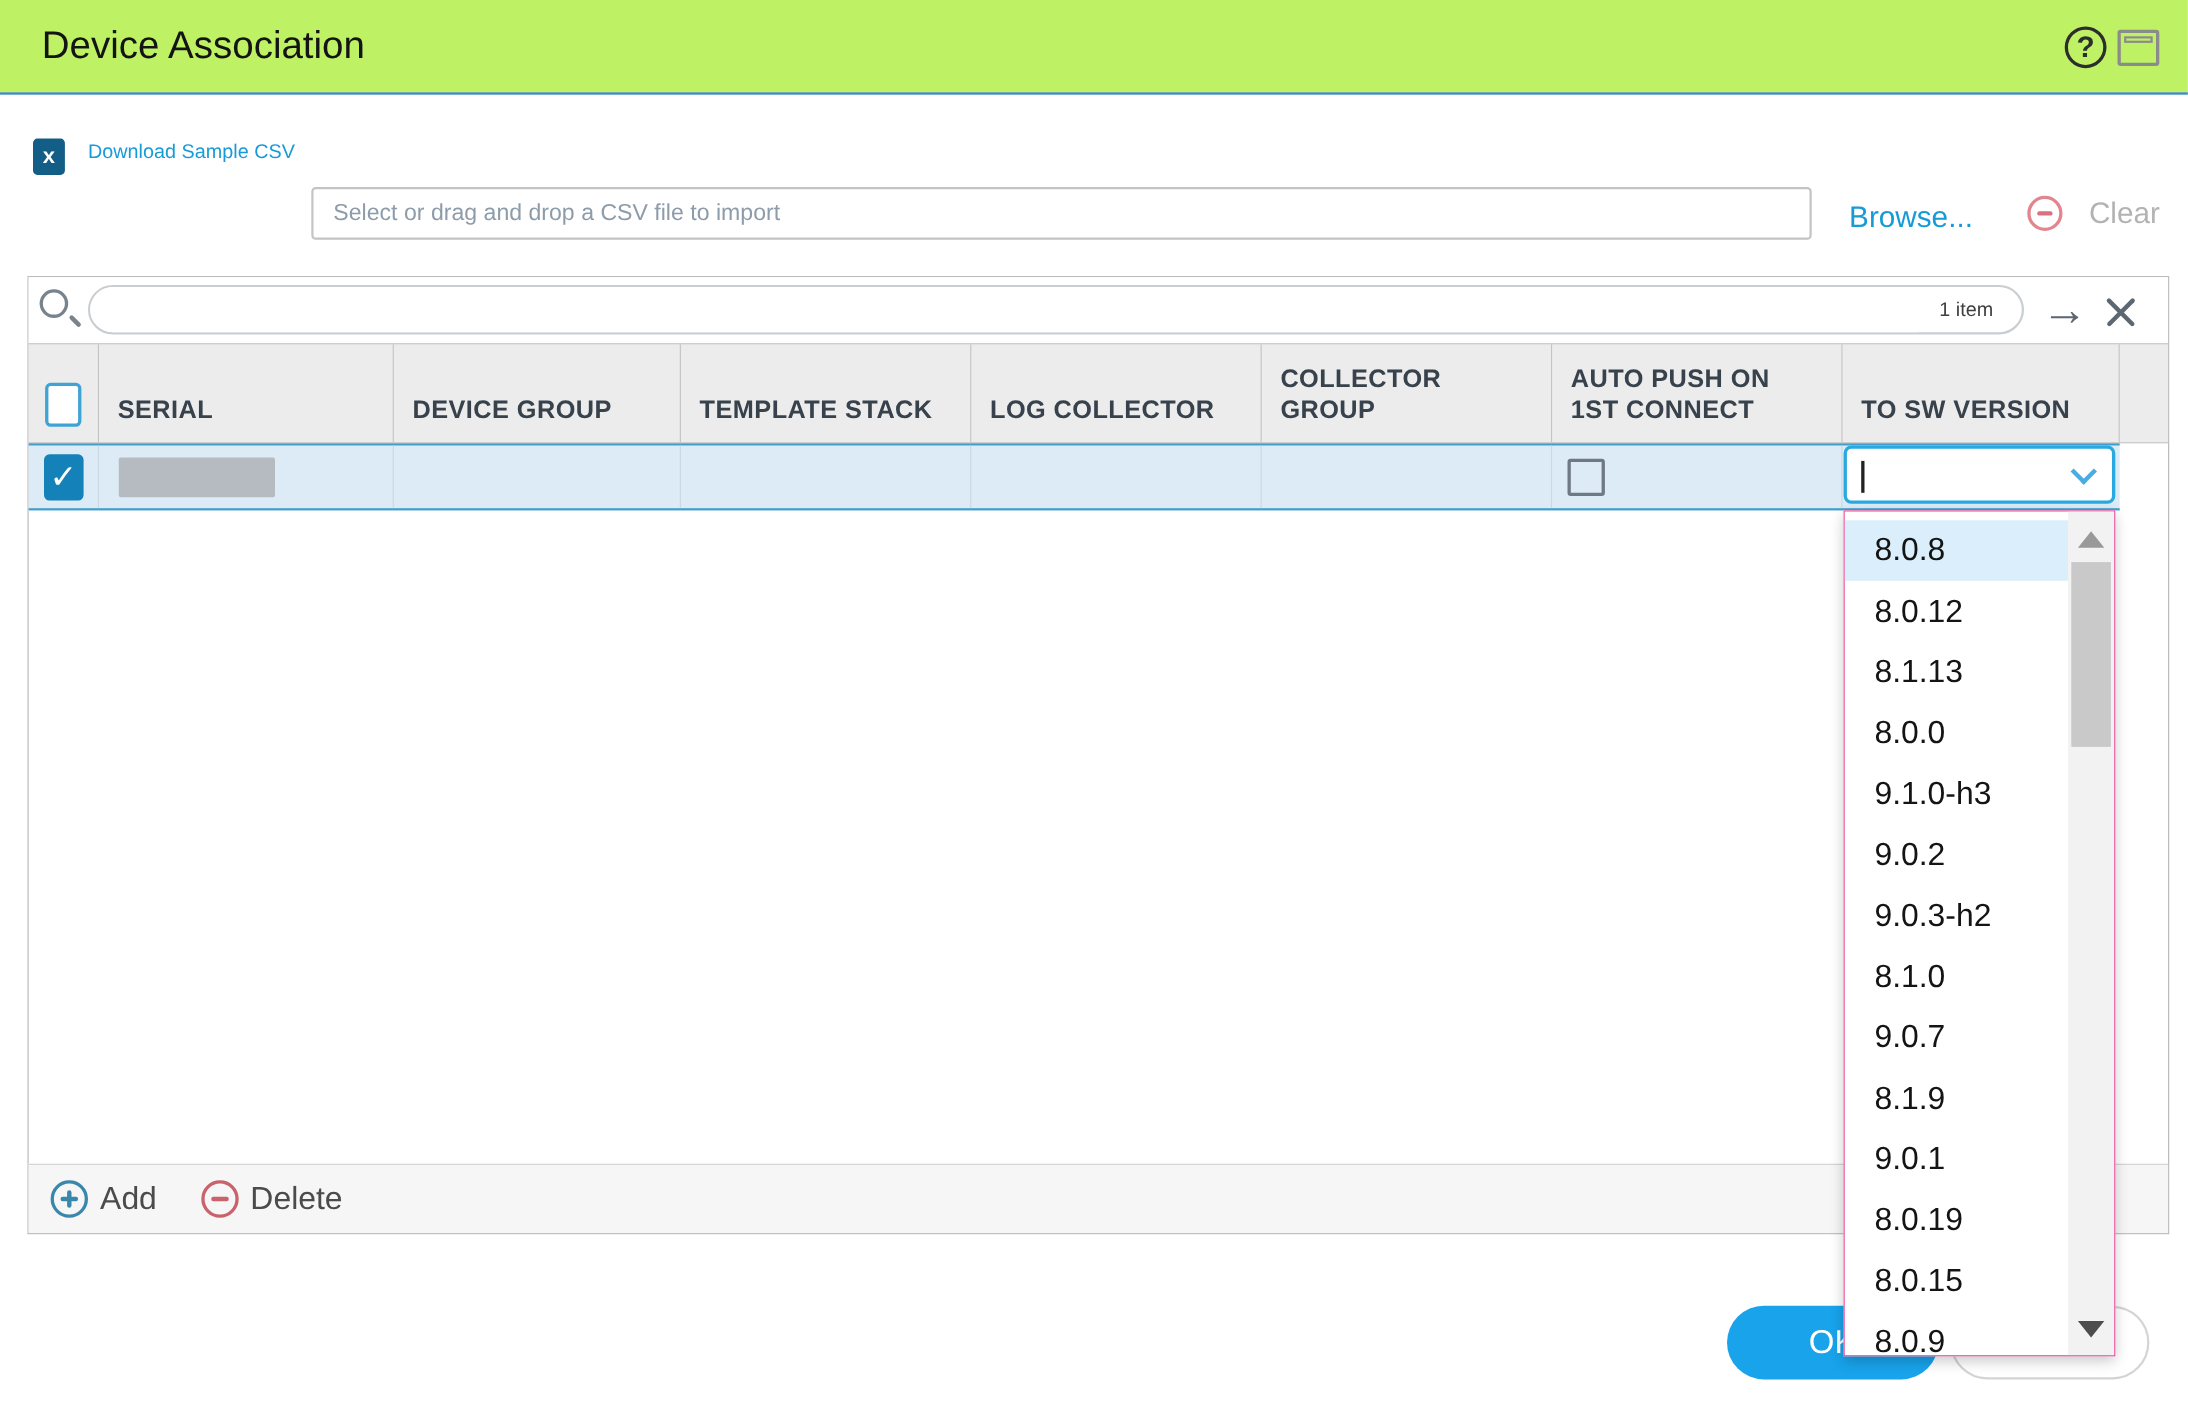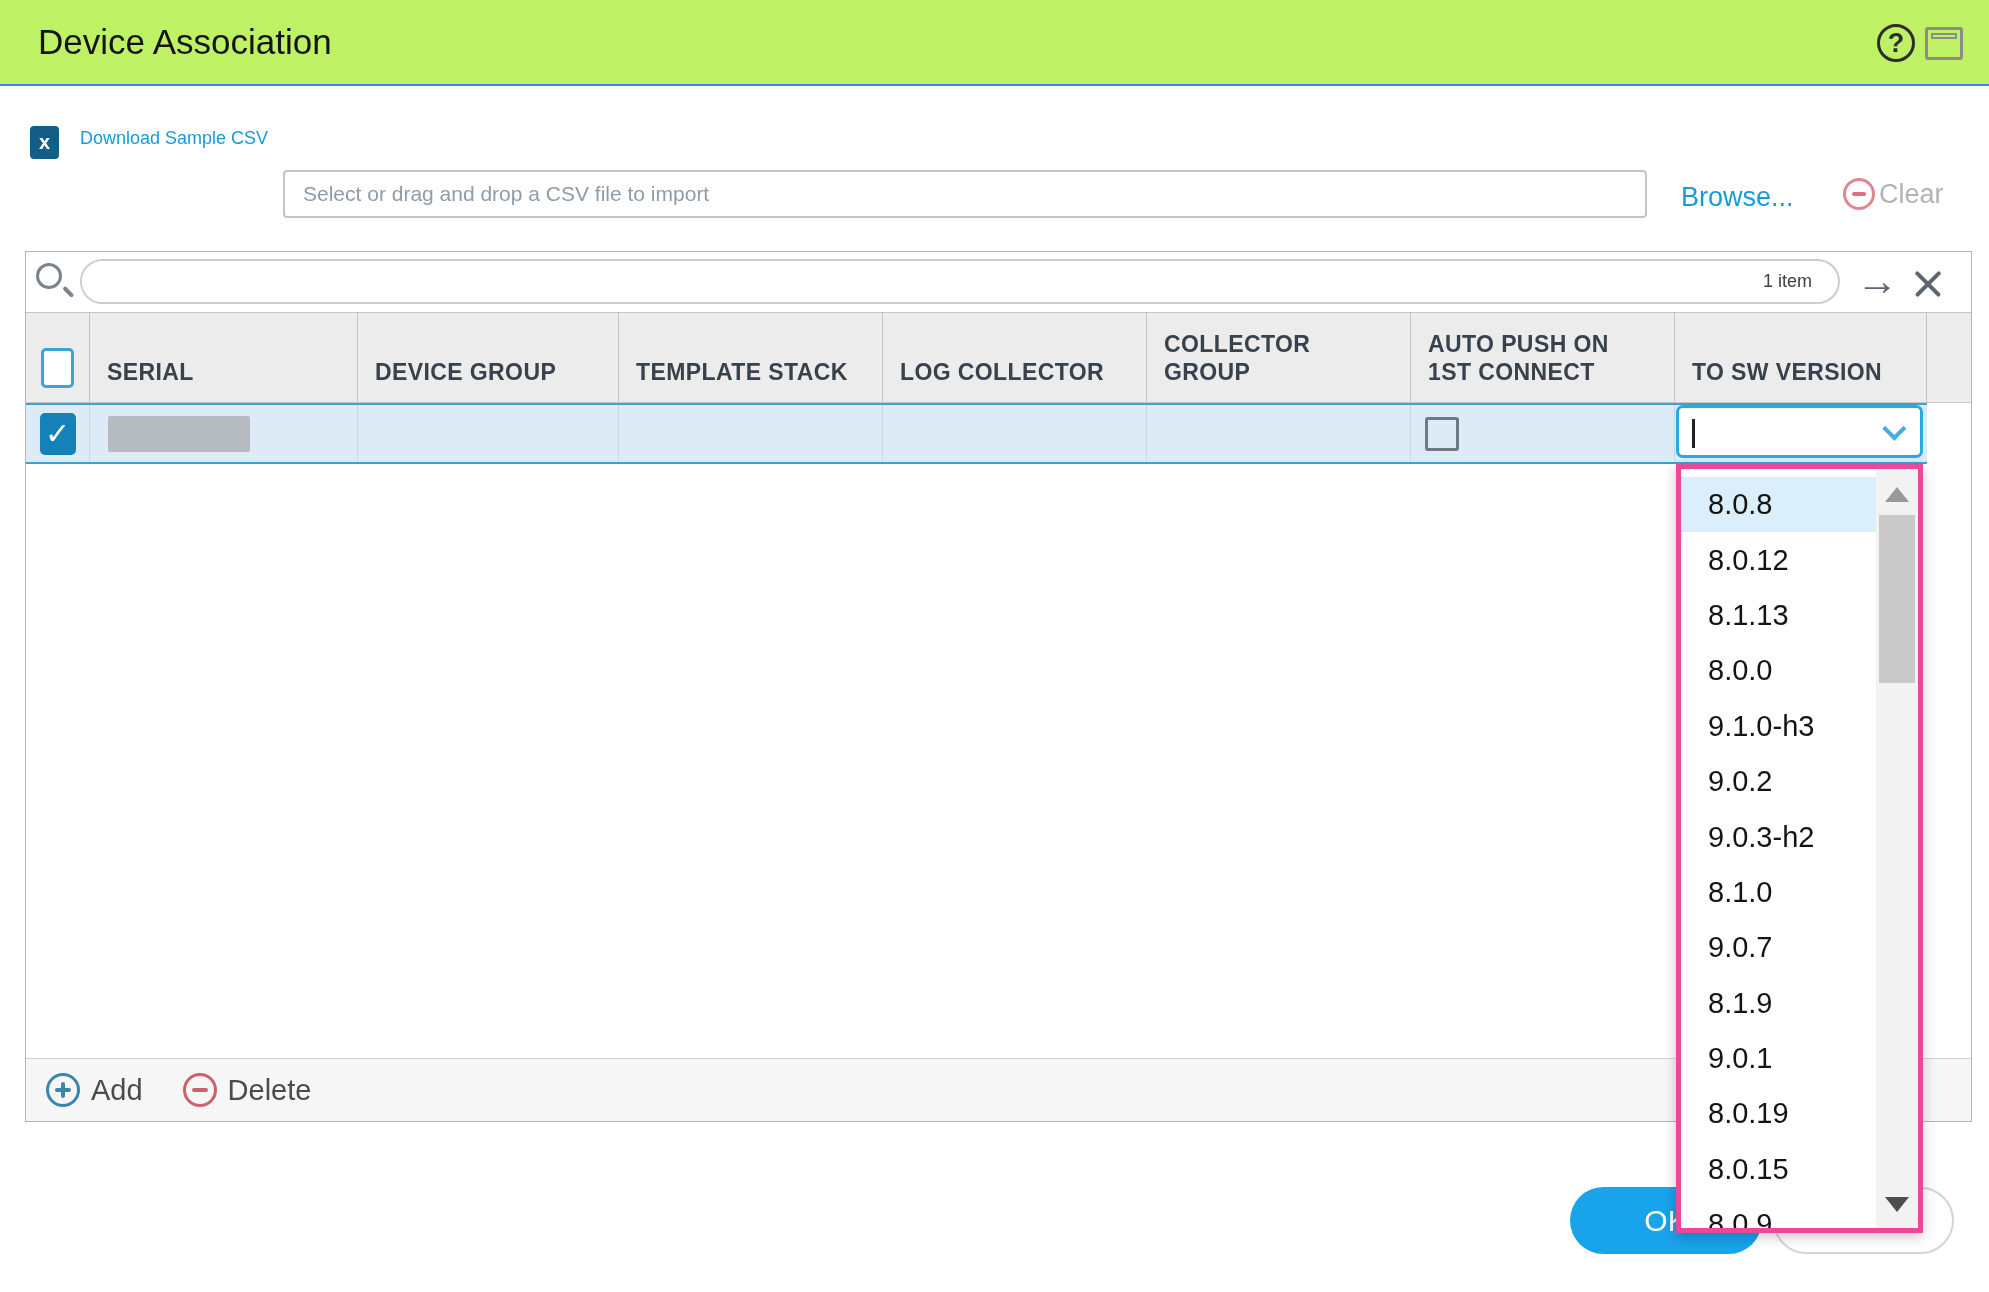--- a/index.html
+++ b/index.html
@@ -20,21 +20,21 @@
   
   .csv-icon { position:absolute; left:30px; top:126px; width:29px; height:33px;
               background:#135e86; border-radius:4px; color:#fff; font-weight:bold; font-size:20px;
               display:flex; align-items:center; justify-content:center; }
   .download-link { position:absolute; left:80px; top:128px; font-size:18px; color:#179bd7; cursor:pointer; }
   .csv-file-input { position:absolute; left:283px; top:170px; width:1364px; height:48px;
                     border:2px solid #c4c4c4; border-radius:4px; padding:0 18px; font-size:21px;
                     color:#45576b; font-family:"Liberation Sans",sans-serif; outline:none; }
   .csv-file-input::placeholder { color:#8d9caa; }
   .browse-link { position:absolute; left:1681px; top:182px; font-size:27px; color:#179bd7; cursor:pointer; }
-  .clear-btn { position:absolute; left:1843px; top:178px; display:flex; align-items:center; gap:4px; cursor:default; }
+  .clear-btn { position:absolute; left:1843px; top:178px; display:flex; align-items:center; gap:24px; cursor:default; }
   .minus-circle { width:32px; height:32px; border-radius:50%; position:relative; }
   .clear-btn .minus-circle { border:3px solid #e2858f; }
   .clear-btn .minus-circle::after { content:""; position:absolute; left:6px; right:6px; top:50%;
                                     margin-top:-2px; height:4px; background:#d9727e; border-radius:2px; }
   .clear-label { font-size:27px; color:#b3b3b3; }
 
   
   .panel { position:absolute; left:25px; top:251px; width:1947px; height:871px;
            border:1px solid #b5b5b5; background:#fff; }
 
@@ -106,21 +106,21 @@
 
   
   .ok-button { position:absolute; left:1570px; top:1187px; width:192px; height:67px; border-radius:34px;
                background:#18a3eb; color:#fff; font-size:30px; display:flex; align-items:center;
                justify-content:center; z-index:5; cursor:pointer; border:none; font-family:"Liberation Sans",sans-serif; }
   .cancel-button { position:absolute; left:1773px; top:1187px; width:181px; height:67px; border-radius:34px;
                    background:#fff; border:2px solid #d4d4d4; z-index:4; cursor:pointer; }
 
   
   .sw-dropdown { position:absolute; left:1676px; top:464px; width:247px; height:769px;
-                 background:#fff; border:5px solid #ec4899; box-shadow:0 4px 12px rgba(0,0,0,0.22);
+                 background:#fff; border:1px solid #ec4899; box-shadow:0 4px 12px rgba(0,0,0,0.22);
                  z-index:10; overflow:hidden; }
   .dd-list { padding-top:8px; }
   .dd-item { height:55.4px; width:203px; display:flex; align-items:center; padding-left:27px;
              font-size:29px; color:#141414; cursor:pointer; }
   .dd-item.highlight { background:#daeffb; }
   .dd-scrollbar { position:absolute; right:0; top:0; width:42px; height:100%; background:#f2f2f2; }
   .scroll-up-icon { position:absolute; left:9px; top:18px; width:0; height:0;
                     border-left:12px solid transparent; border-right:12px solid transparent;
                     border-bottom:15px solid #999999; cursor:pointer; }
   .dd-thumb { position:absolute; left:3px; top:46px; width:36px; height:168px; background:#c9c9c9; cursor:grab; }

